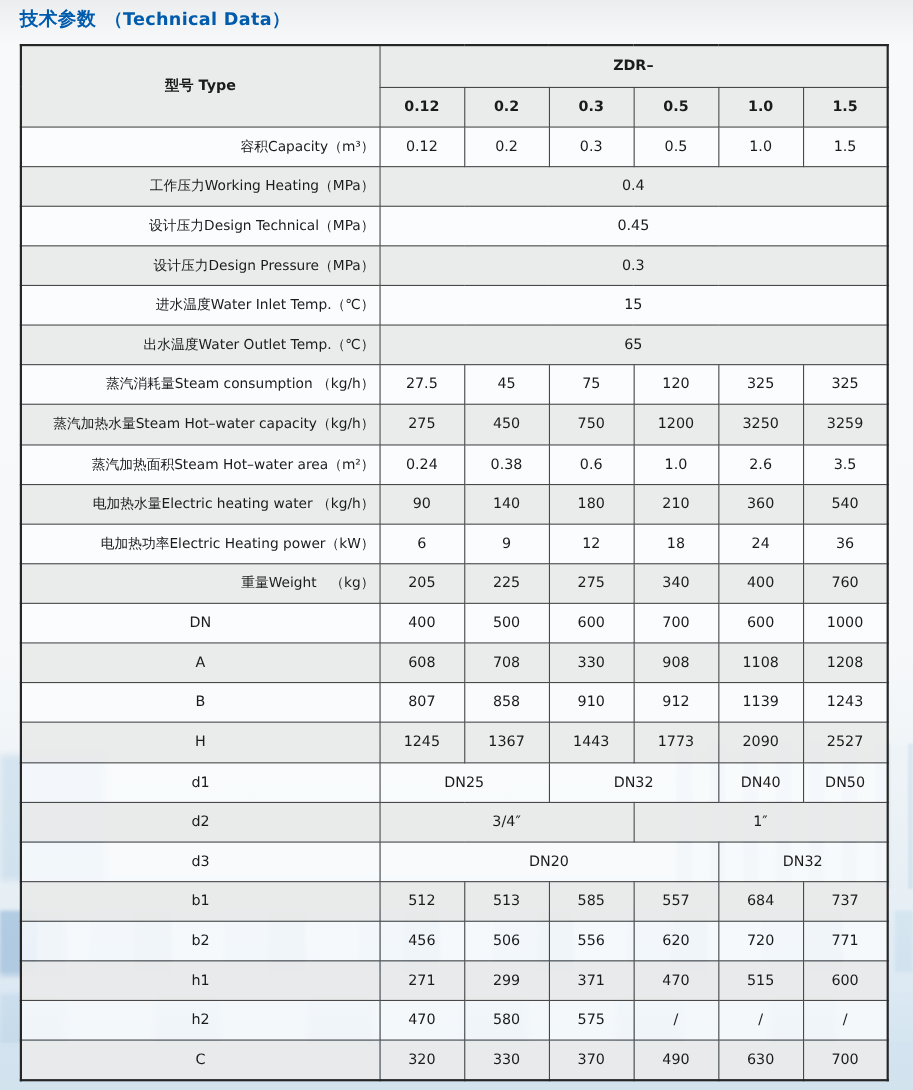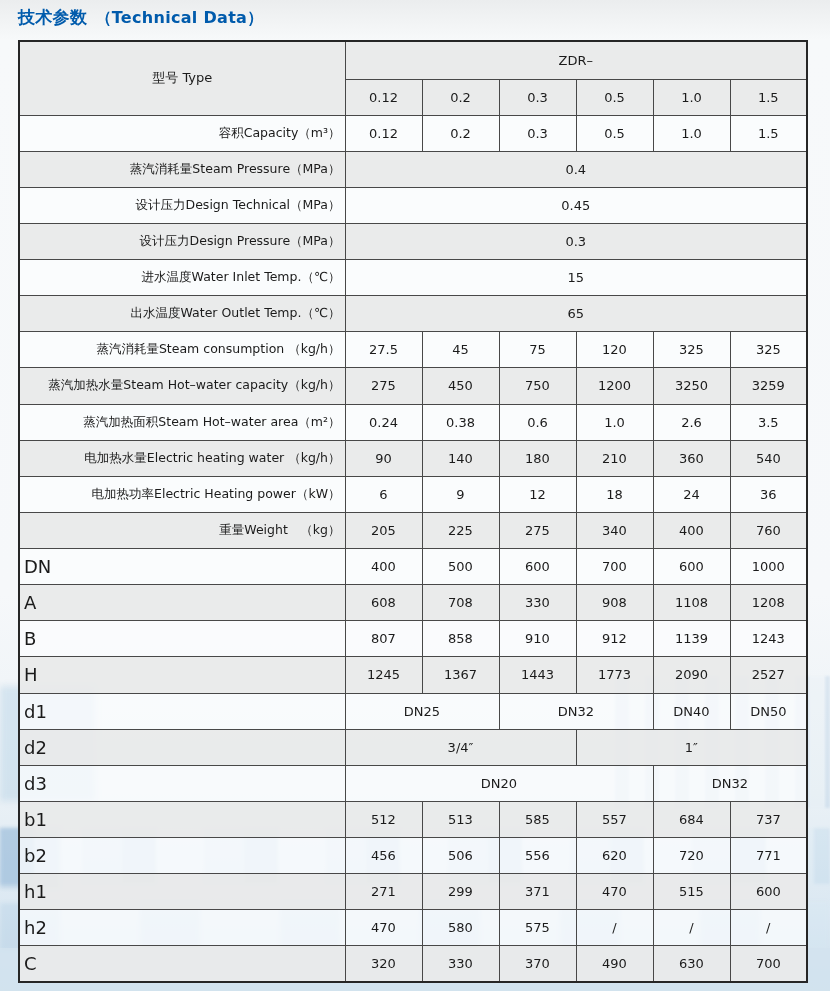--- a/index.html
+++ b/index.html
@@ -44,28 +44,28 @@
     border-collapse:collapse; table-layout:fixed;
     font-size:13px; color:#1b1b1b;
     border:2px solid #262626;
   }
   .spec-table th, .spec-table td {
     border:1px solid #484848;
     text-align:center; vertical-align:middle;
     padding:2px 4px; font-weight:normal;
     overflow:hidden; white-space:nowrap;
   }
-  .spec-table thead th { background:rgba(233,234,234,.97); }
+  .spec-table thead th { background:rgba(233,234,234,.97);font-weight:bold; }
   .spec-table thead tr.r-head1 { height:38px; }
   .spec-table thead tr.r-head2 { height:36px; }
   .spec-table tbody tr { height:36px; }
   .spec-table tbody tr.gray td { background:rgba(233,234,234,.95); }
   .spec-table tbody tr.white td { background:rgba(251,253,254,.78); }
   .spec-table td.label { text-align:right; padding-left:11px; font-size:12.5px; }
-  .spec-table td.label.center { text-align:left; padding-left:4px; font-size:18px; }
+  .spec-table td.label.center { text-align:center; padding-left:4px; font-size:13px; }
 </style>
 </head>
 <body>
 
 <div class="page">
 
   <div class="bg-art">
     <div class="wm-blob-left"></div>
     <div class="wm-blob-left2"></div>
     <div class="wm-blob-right"></div>
@@ -104,21 +104,21 @@
         <tr class="white">
           <td class="label">容积Capacity（m³）</td>
           <td>0.12</td>
           <td>0.2</td>
           <td>0.3</td>
           <td>0.5</td>
           <td>1.0</td>
           <td>1.5</td>
         </tr>
         <tr class="gray">
-          <td class="label">蒸汽消耗量Steam Pressure（MPa）</td>
+          <td class="label">工作压力Working Heating（MPa）</td>
           <td colspan="6">0.4</td>
         </tr>
         <tr class="white">
           <td class="label">设计压力Design Technical（MPa）</td>
           <td colspan="6">0.45</td>
         </tr>
         <tr class="gray">
           <td class="label">设计压力Design Pressure（MPa）</td>
           <td colspan="6">0.3</td>
         </tr>

